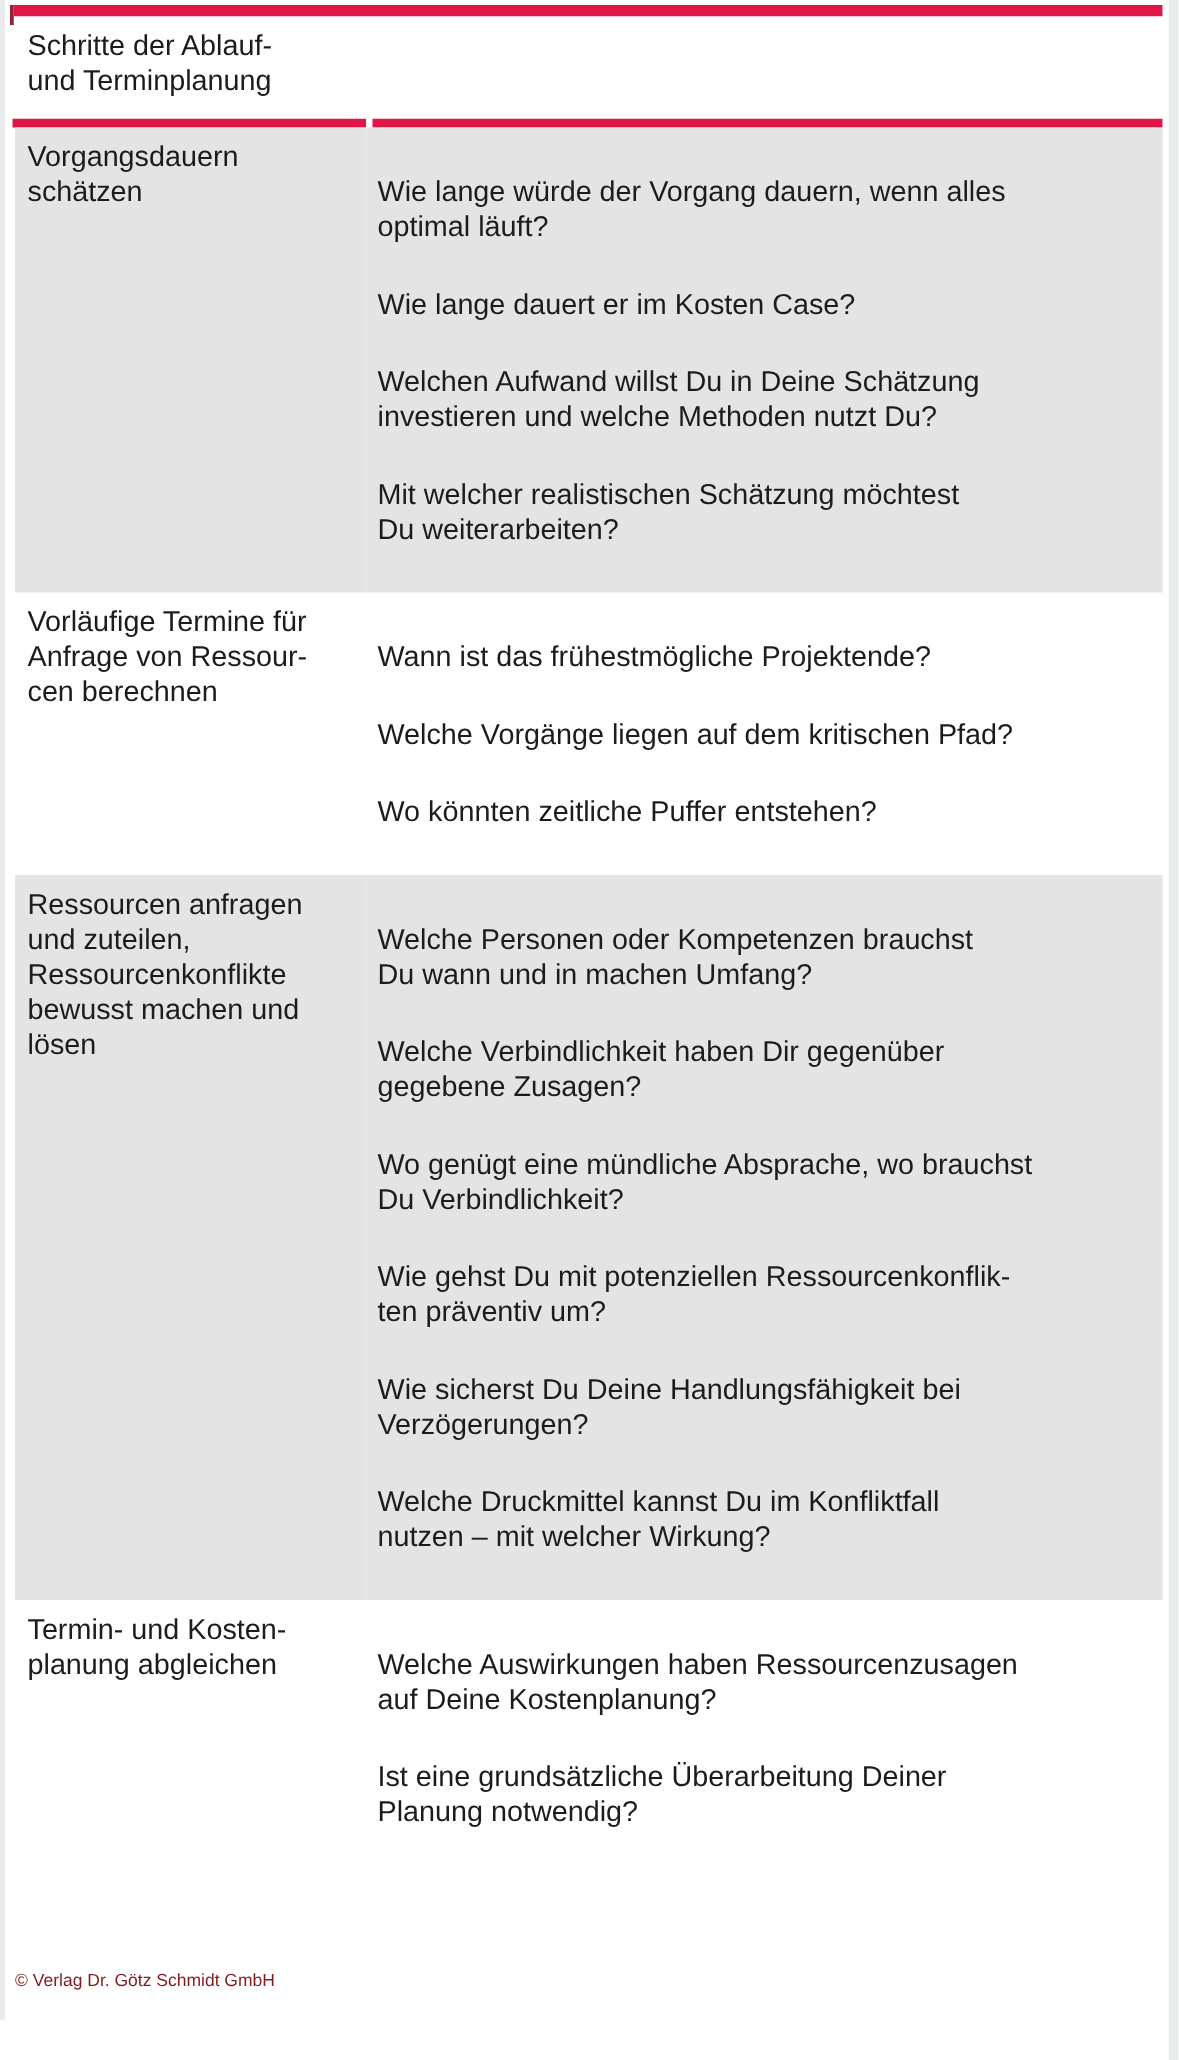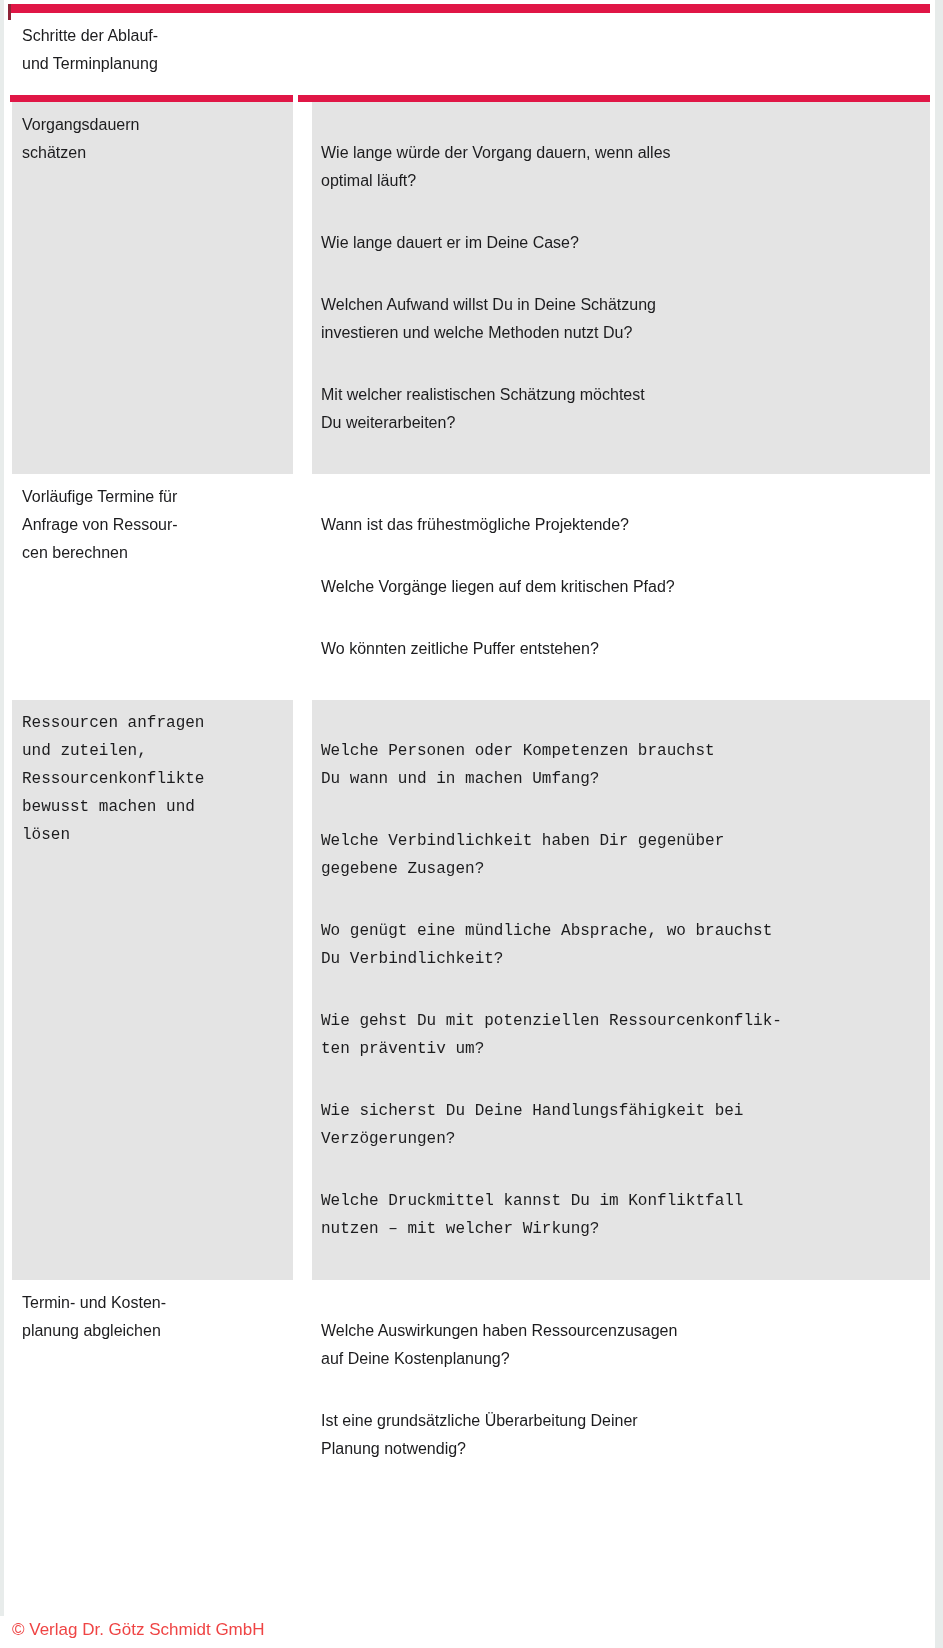--- a/index.html
+++ b/index.html
@@ -9,35 +9,35 @@
     font-family:"Liberation Sans","DejaVu Sans",sans-serif;color:#1c1c1e;
   }
   .edge{position:absolute;top:0;}
   .edge-left{left:0;width:4px;height:1616px;background:#e8eceb;}
   .edge-right{right:0;width:8px;height:1648px;background:#e7ebea;}
   .topcap{position:absolute;left:8px;top:4px;width:3px;height:16px;background:#8f2438;}
   .topbar{position:absolute;left:11px;top:4px;width:919px;height:9px;background:#e01646;}
   .content{position:absolute;left:12px;top:13px;width:918px;}
   .hrow{display:flex;gap:6px;height:82px;}
   .header-cell{padding-top:10px;}
-  .cell{box-sizing:border-box;font-size:16px;line-height:28px;white-space:pre-line;}
+  .cell{box-sizing:border-box;font-size:23px;line-height:28px;white-space:pre-line;}
   .cell.left{flex:0 0 281px;width:281px;padding:9px 6px 9px 10px;}
   .cell.right{flex:1;padding:9px 14px 9px 9px;}
   .sep{display:flex;height:7px;}
   .sep-left{width:283px;margin-left:-2px;background:#e01646;}
   .sep-gap{width:5px;background:#ffffff;}
   .sep-right{flex:1;background:#e01646;}
-  .trow{display:flex;gap:19px;background:#ffffff;}
+  .trow{display:flex;gap:0;background:#ffffff;}
   .trow.shaded .cell{background:#e4e4e4;}
   .trow .cell{background:transparent;}
-  .r1{min-height:230px;} .r2{min-height:112px;justify-content:space-between;} .r3{min-height:407px;font-family:Liberation Mono, monospace;}
+  .r1{min-height:230px;} .r2{min-height:112px;justify-content:space-between;} .r3{min-height:407px;}
   .r4{min-height:278px;}
   .q{margin:0 0 6px 0;}
   .q:last-child{margin-bottom:0;}
-  .copyright{position:absolute;left:12px;top:1620px;font-size:17px;color:#ef4444;}
+  .copyright{position:absolute;left:12px;top:1576px;font-size:14px;color:#7f1d1d;}
 </style>
 </head>
 <body>
 
 <div class="page">
   <div class="edge edge-left"></div>
   <div class="edge edge-right"></div>
   <div class="topcap"></div>
   <div class="topbar"></div>
 
@@ -53,21 +53,21 @@
       <div class="sep-gap"></div>
       <div class="sep-right"></div>
     </div>
 
     <div class="trow shaded r1">
       <div class="cell left">Vorgangsdauern
 schätzen</div>
       <div class="cell right">
         <div class="q">Wie lange würde der Vorgang dauern, wenn alles
 optimal läuft?</div>
-        <div class="q">Wie lange dauert er im Deine Case?</div>
+        <div class="q">Wie lange dauert er im Kosten Case?</div>
         <div class="q">Welchen Aufwand willst Du in Deine Schätzung
 investieren und welche Methoden nutzt Du?</div>
         <div class="q">Mit welcher realistischen Schätzung möchtest
 Du weiterarbeiten?</div>
       </div>
     </div>
 
     <div class="trow r2">
       <div class="cell left">Vorläufige Termine für
 Anfrage von Ressour-

